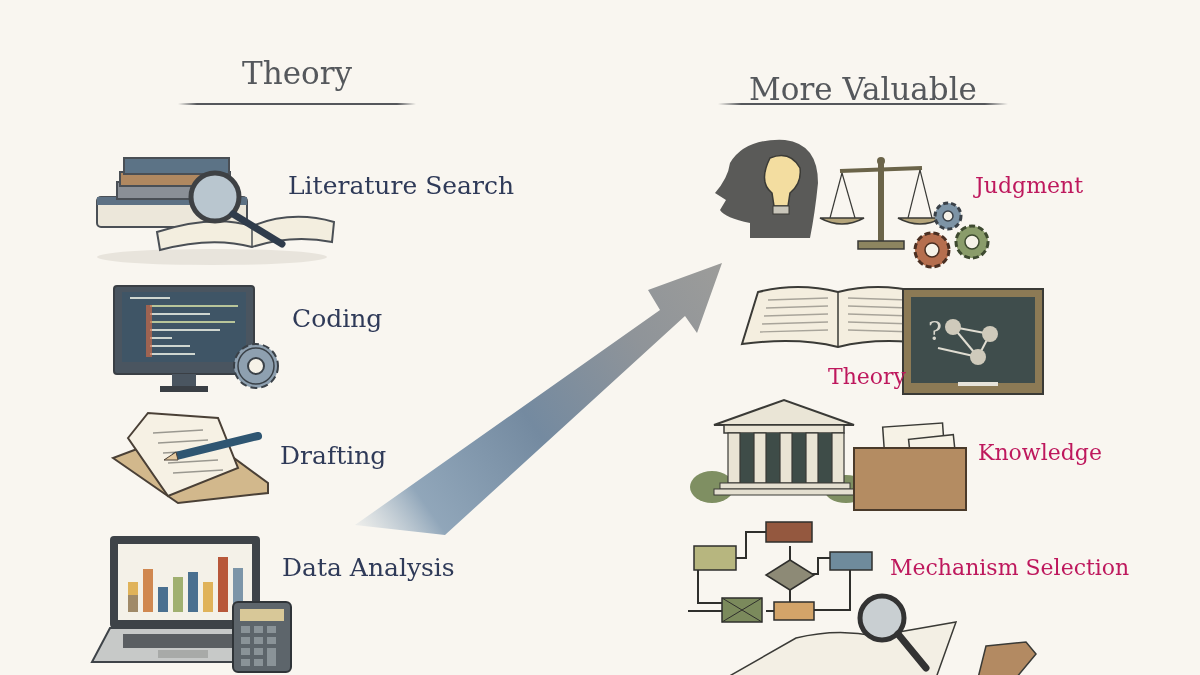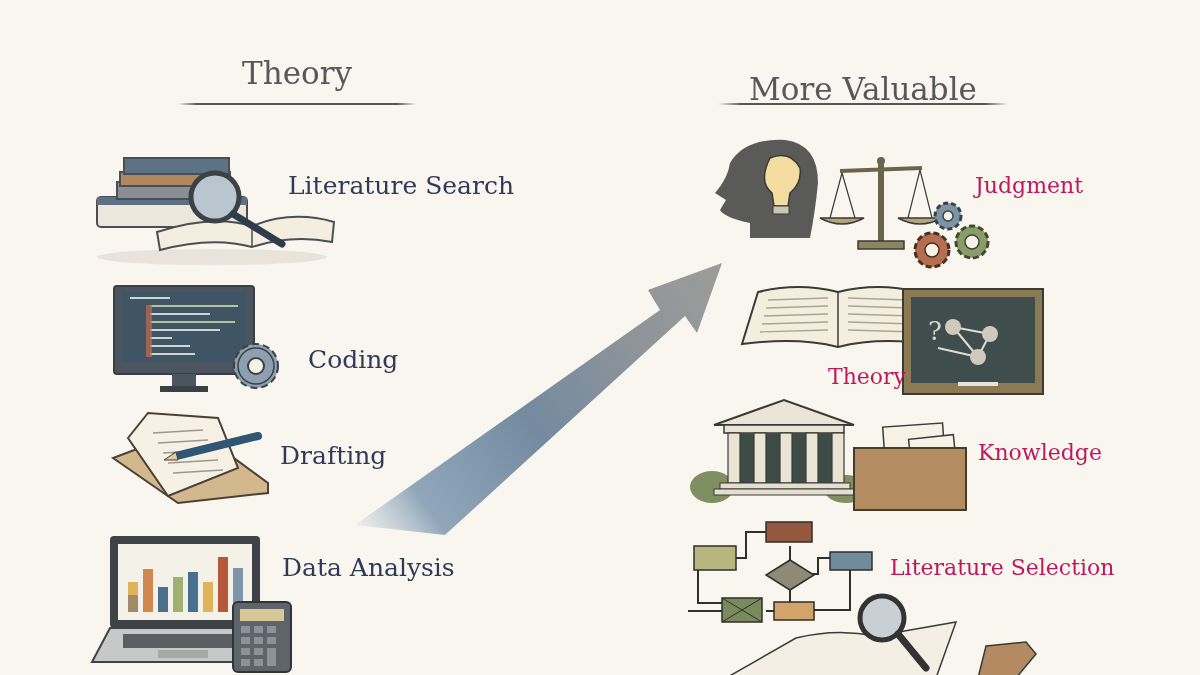--- a/index.html
+++ b/index.html
@@ -59,21 +59,21 @@
   <line x1="40" y1="72" x2="85" y2="72" stroke="#cfd6d0" stroke-width="2"></line>
   <rect x="36" y="23" width="6" height="52" fill="#c86a48" opacity="0.7"></rect>
   <rect x="62" y="92" width="24" height="14" fill="#4a5560"></rect>
   <rect x="50" y="104" width="48" height="6" fill="#3a3f45"></rect>
   <g transform="translate(146,84)">
     <circle r="22" fill="#8ea0b0" stroke="#3a4148" stroke-width="2" stroke-dasharray="7 4"></circle>
     <circle r="18" fill="#8ea0b0" stroke="#3a4148" stroke-width="1.5"></circle>
     <circle r="8" fill="#f6f2e8" stroke="#3a4148" stroke-width="2"></circle>
   </g>
 </svg>
-<div class="label-left" style="left:308px; top:304px;margin-top:41px;">Coding</div>
+<div class="label-left" style="left:292px; top:304px;">Coding</div>
 
 <svg width="170" height="105" style="left:108px; top:408px;">
   <path d="M5 50 L70 95 L160 85 L160 75 L85 20 Z" fill="#d2b88c" stroke="#4a4036" stroke-width="2"></path>
   <path d="M20 30 L40 5 L110 10 L130 60 L60 88 Z" fill="#f6f1e4" stroke="#4a4036" stroke-width="2"></path>
   <line x1="45" y1="25" x2="95" y2="22" stroke="#9a9890" stroke-width="1.5"></line>
   <line x1="50" y1="35" x2="100" y2="32" stroke="#9a9890" stroke-width="1.5"></line>
   <line x1="55" y1="45" x2="105" y2="42" stroke="#9a9890" stroke-width="1.5"></line>
   <line x1="60" y1="55" x2="110" y2="52" stroke="#9a9890" stroke-width="1.5"></line>
   <line x1="65" y1="65" x2="115" y2="62" stroke="#9a9890" stroke-width="1.5"></line>
   <line x1="68" y1="48" x2="150" y2="28" stroke="#2f5672" stroke-width="8" stroke-linecap="round"></line>
@@ -213,13 +213,13 @@
   <polygon points="104,42 128,57 104,72 80,57" fill="#8d8a76" stroke="#2f2f2c" stroke-width="1.5"></polygon>
   <rect x="144" y="34" width="42" height="18" fill="#6f8b9c" stroke="#2f2f2c" stroke-width="1.5"></rect>
   <rect x="36" y="80" width="40" height="24" fill="#7b8a5c" stroke="#2f2f2c" stroke-width="1.5"></rect>
   <path d="M36 80 L76 104 M76 80 L36 104" stroke="#2f2f2c" stroke-width="1"></path>
   <rect x="88" y="84" width="40" height="18" fill="#d3a469" stroke="#2f2f2c" stroke-width="1.5"></rect>
   <path d="M40 160 L110 120 Q150 110 190 118 L270 104 L250 160 Z" fill="#f3efe4" stroke="#3a3a36" stroke-width="1.5"></path>
   <path d="M300 128 L340 124 L350 136 L330 160 L292 160 Z" fill="#b38a62" stroke="#3a3a36" stroke-width="1.5"></path>
   <circle cx="196" cy="100" r="22" fill="#c9cfd2" stroke="#333" stroke-width="5"></circle>
   <line x1="212" y1="116" x2="240" y2="150" stroke="#333" stroke-width="7" stroke-linecap="round"></line>
 </svg>
-<div class="label-right" style="left:890px; top:552px;">Literature Selection</div>
+<div class="label-right" style="left:890px; top:552px;">Mechanism Selection</div>
 
 </body></html>

